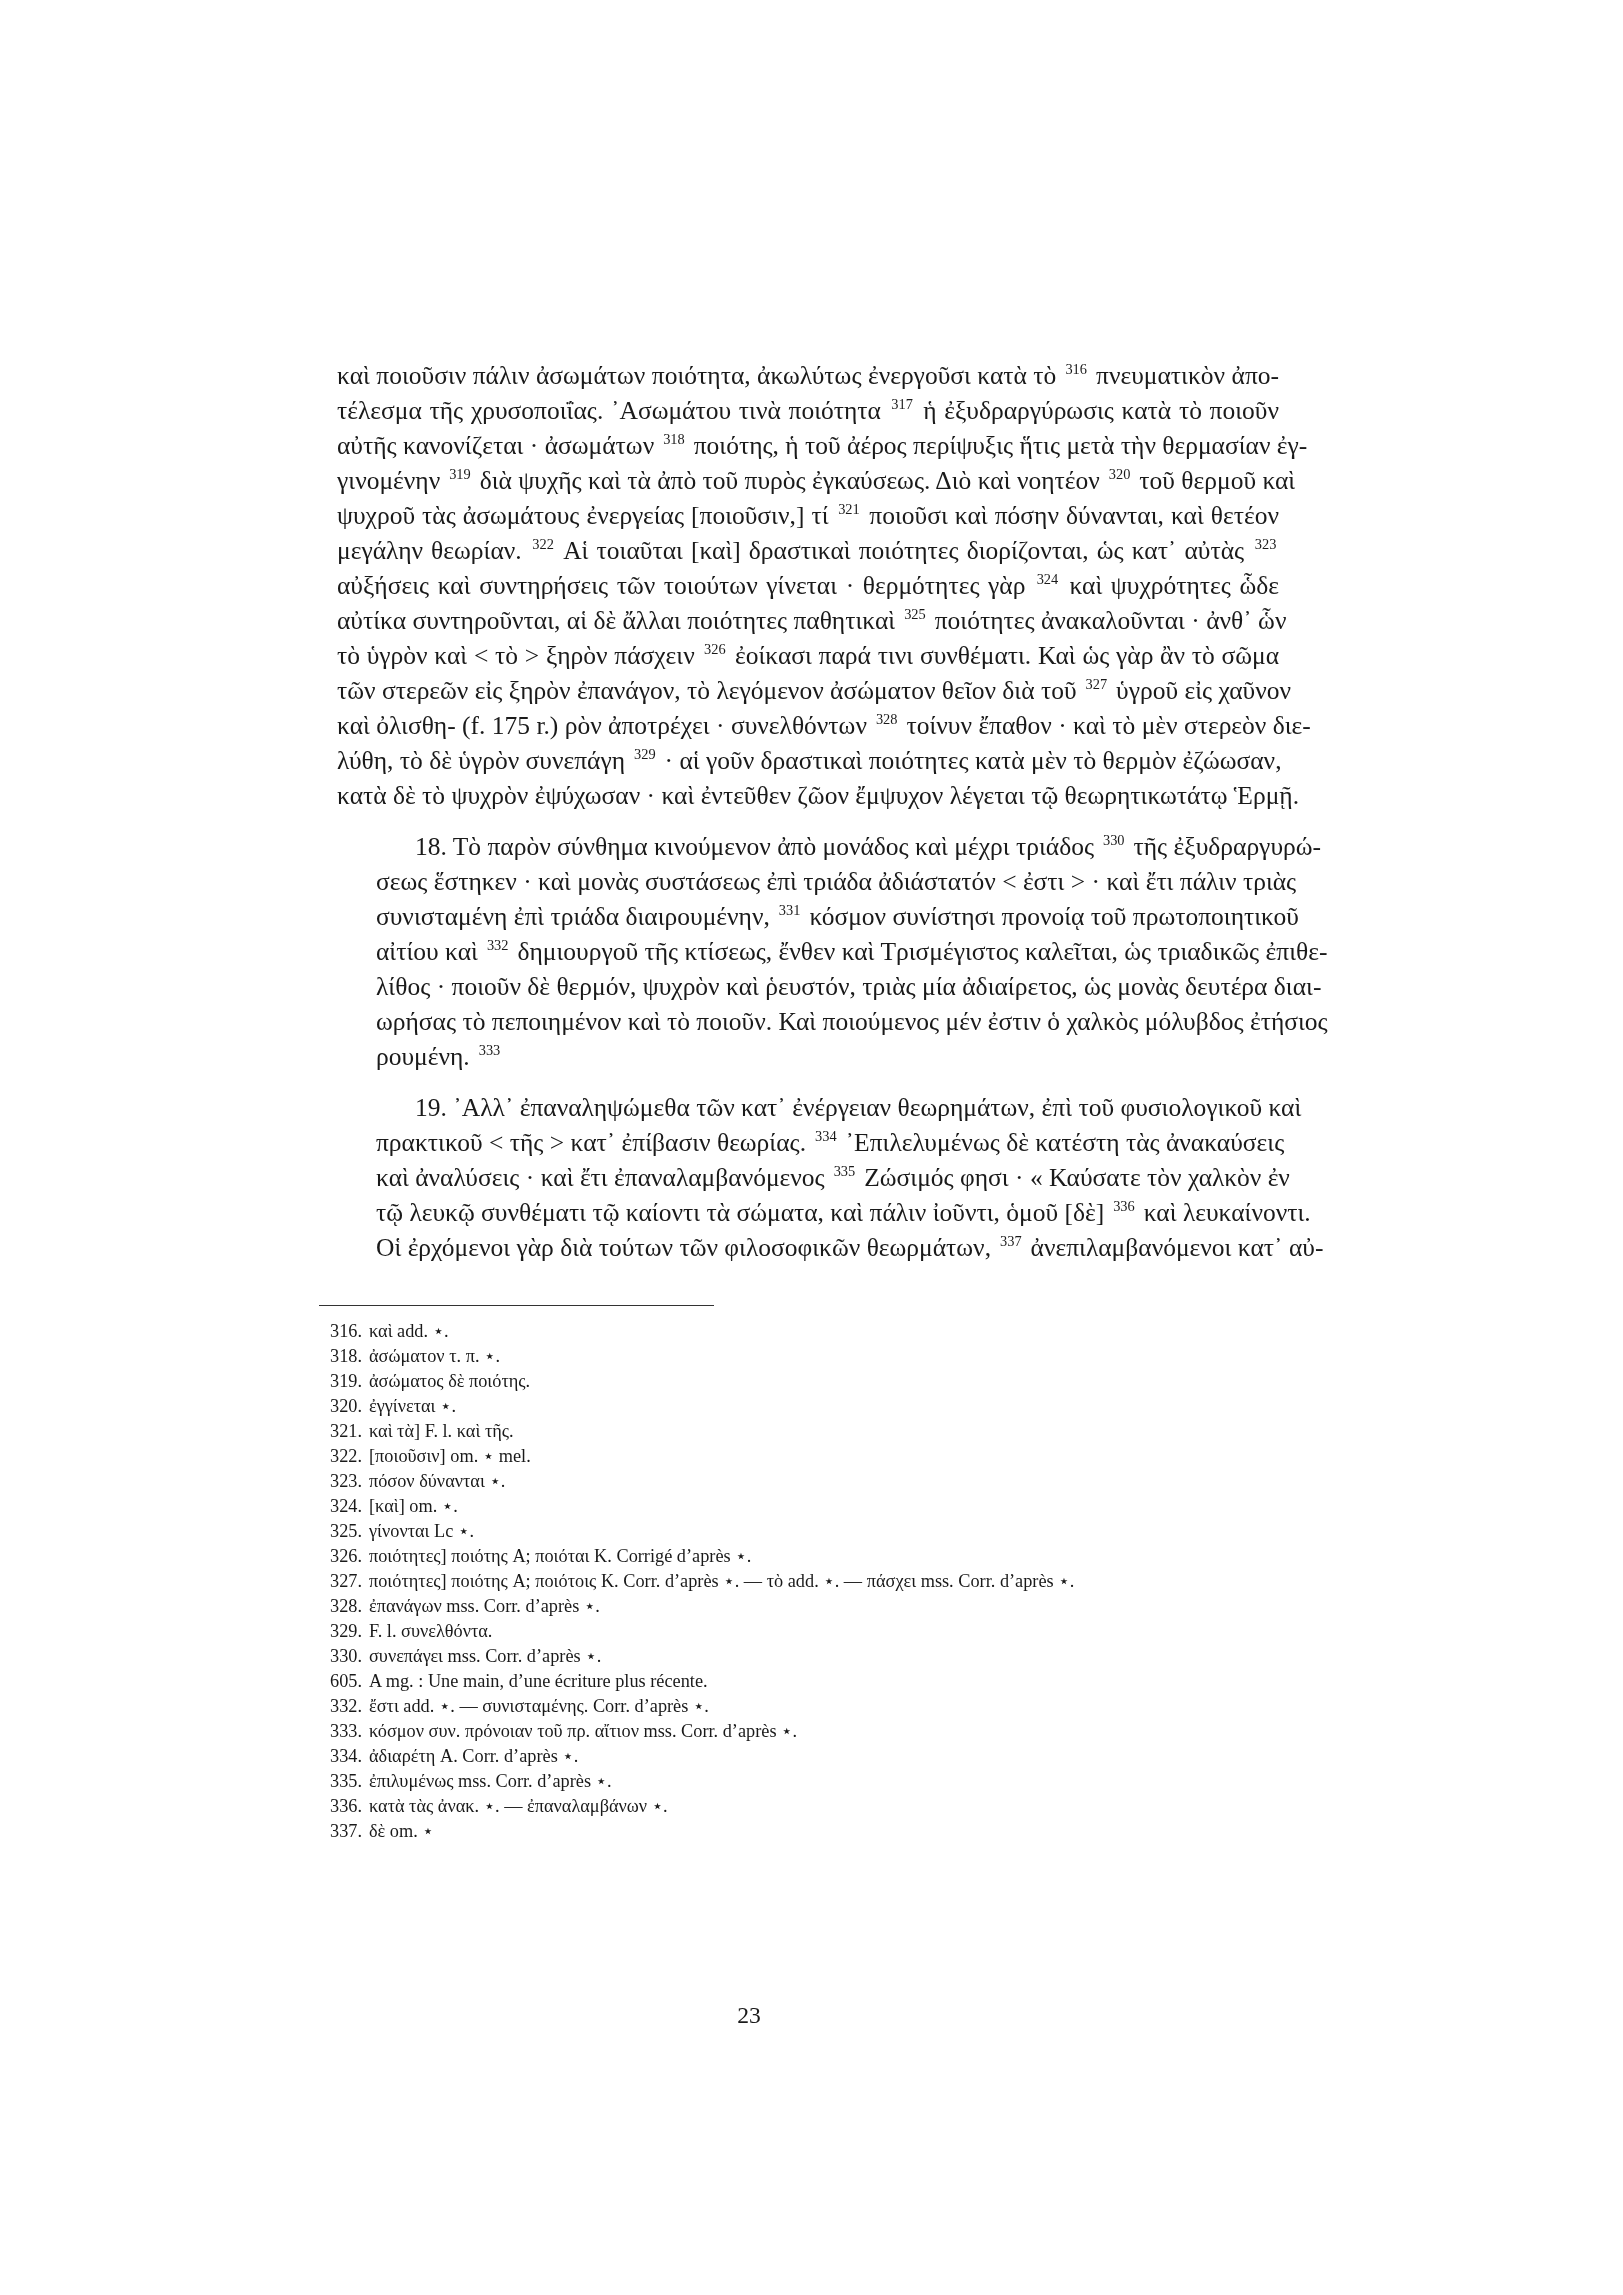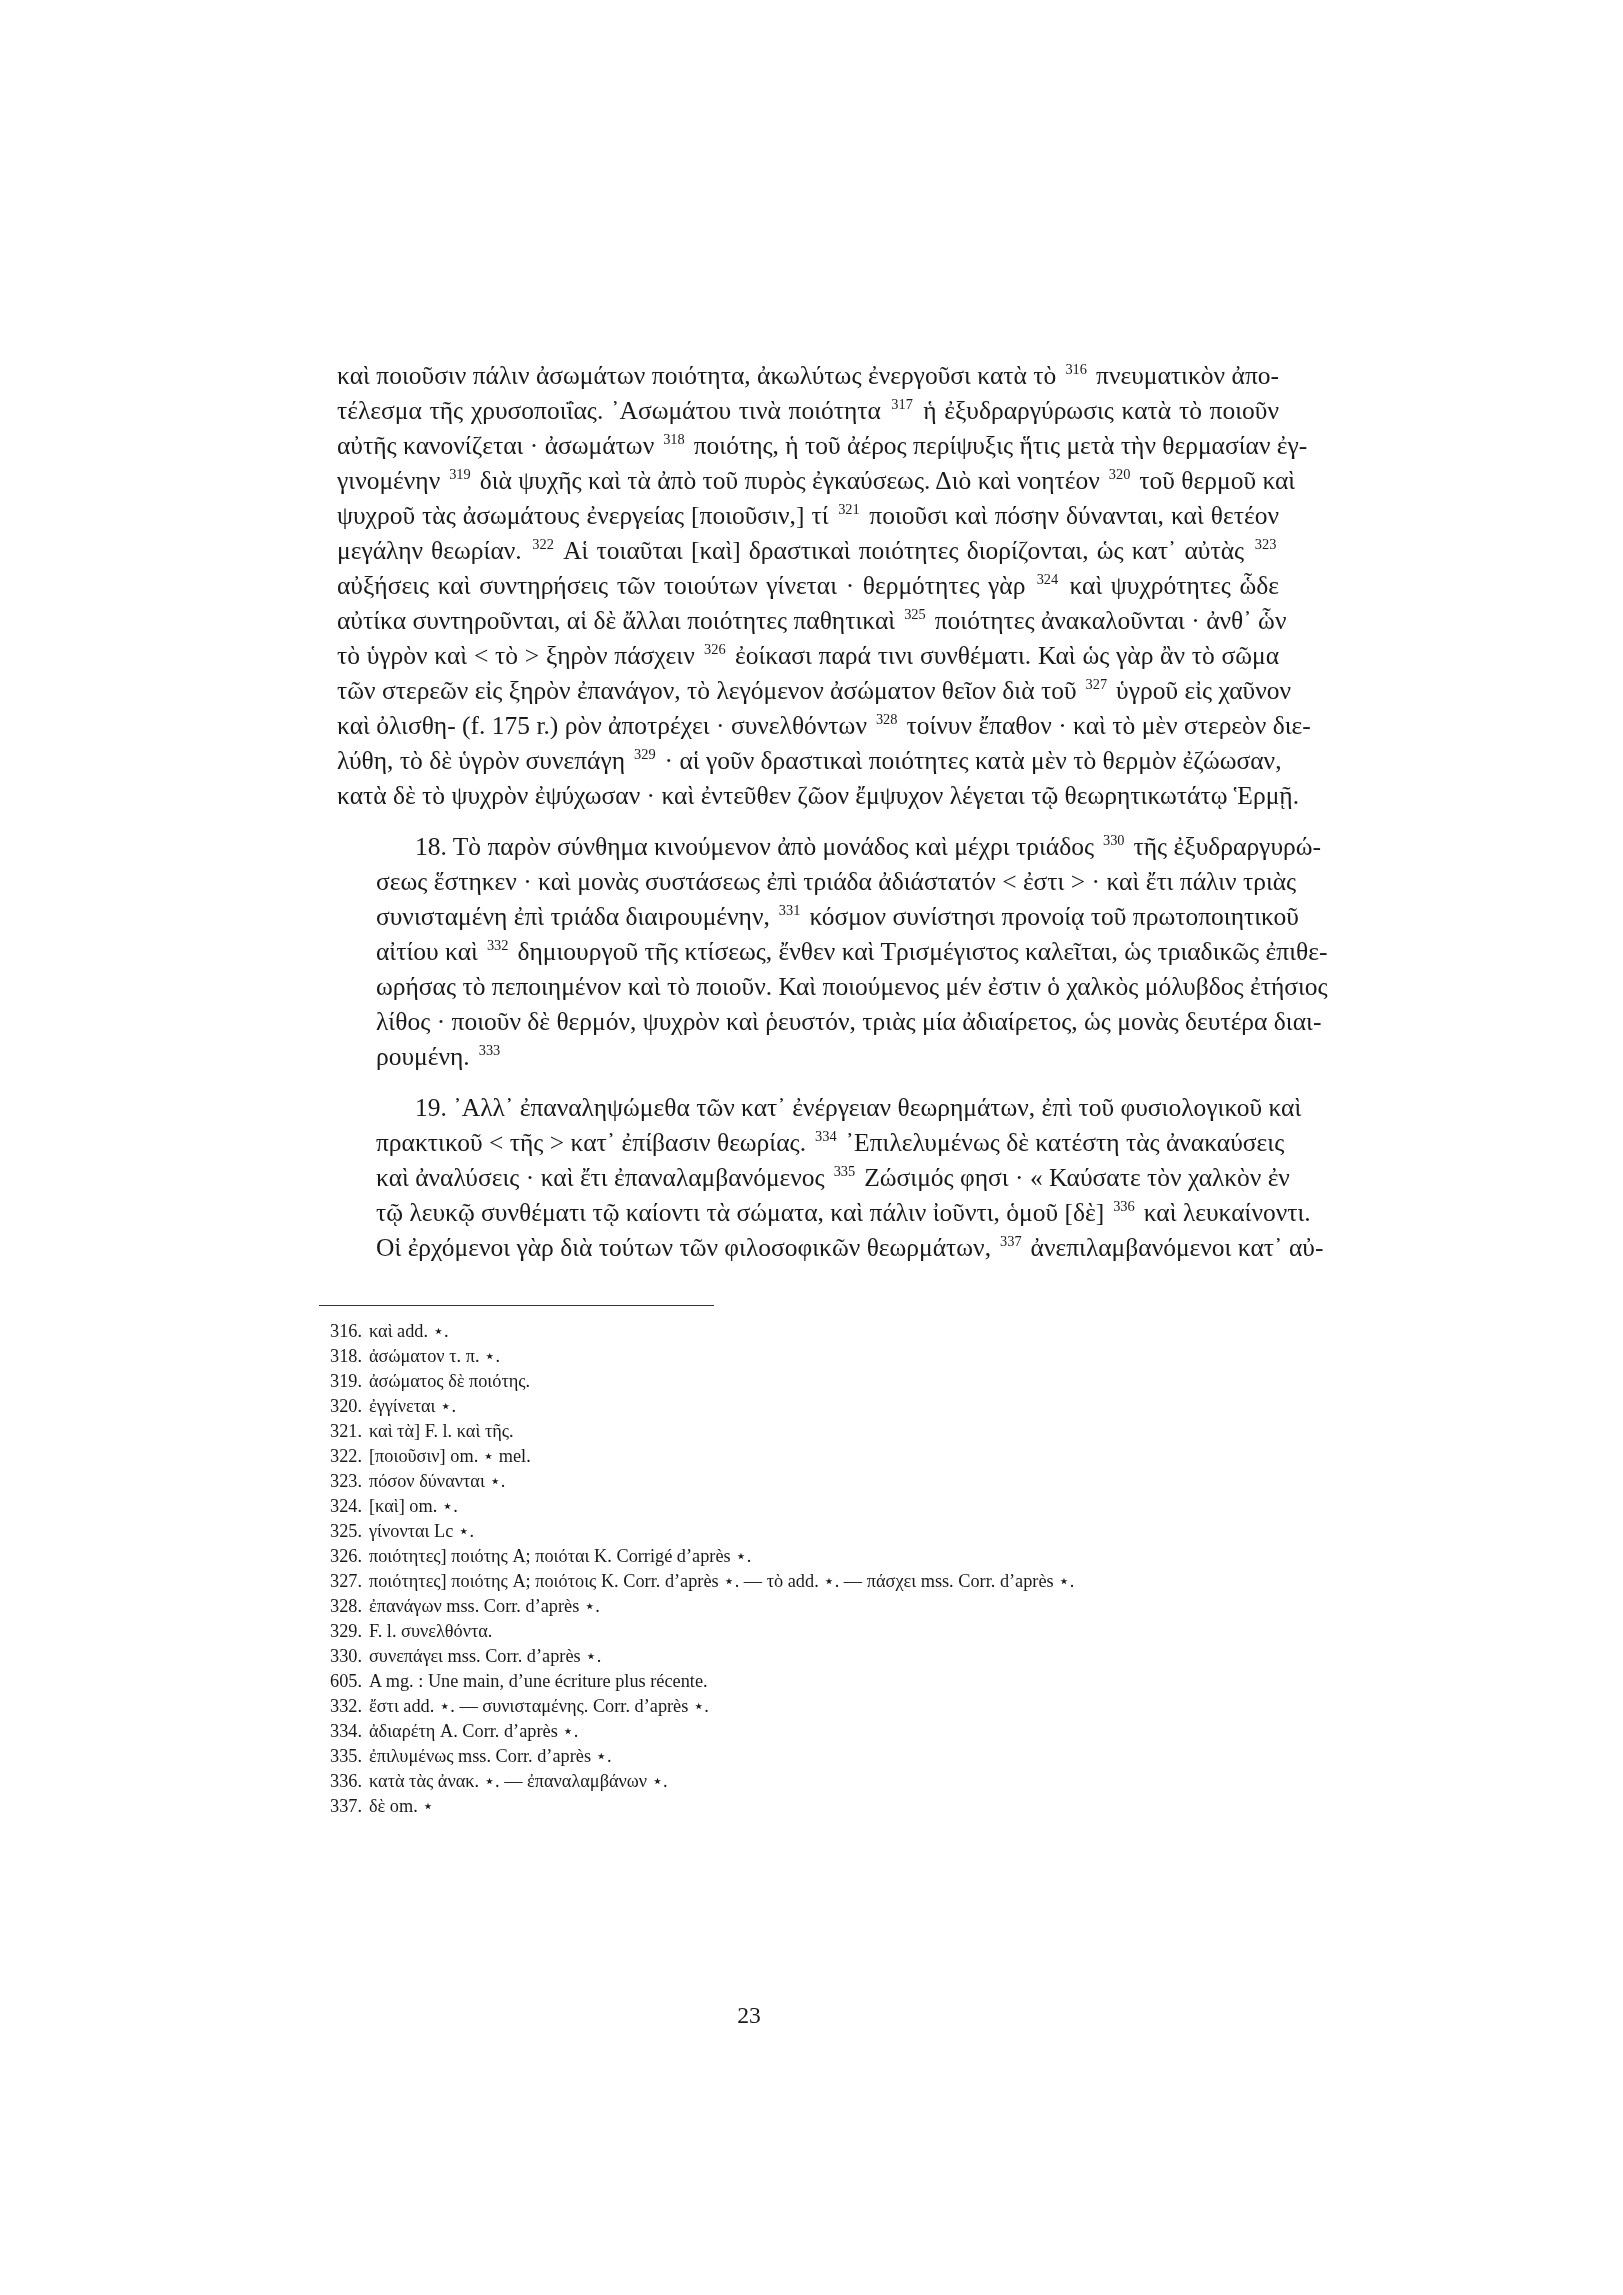--- a/index.html
+++ b/index.html
@@ -52,22 +52,22 @@
       <span class="line">τῶν στερεῶν εἰς ξηρὸν ἐπανάγον, τὸ λεγόμενον ἀσώματον θεῖον διὰ τοῦ <sup class="fn">327</sup> ὑγροῦ εἰς χαῦνον</span>
       <span class="line">καὶ ὀλισθη- (f. 175 r.) ρὸν ἀποτρέχει · συνελθόντων <sup class="fn">328</sup> τοίνυν ἔπαθον · καὶ τὸ μὲν στερεὸν διε-</span>
       <span class="line">λύθη, τὸ δὲ ὑγρὸν συνεπάγη <sup class="fn">329</sup> · αἱ γοῦν δραστικαὶ ποιότητες κατὰ μὲν τὸ θερμὸν ἐζώωσαν,</span>
       <span class="line last">κατὰ δὲ τὸ ψυχρὸν ἐψύχωσαν · καὶ ἐντεῦθεν ζῶον ἔμψυχον λέγεται τῷ θεωρητικωτάτῳ Ἑρμῇ.</span>
     </p>
   <p class="para">
       <span class="line" style="padding-left: 39px;"><span>18. </span>Τὸ παρὸν σύνθημα κινούμενον ἀπὸ μονάδος καὶ μέχρι τριάδος <sup class="fn">330</sup> τῆς ἐξυδραργυρώ-</span>
       <span class="line">σεως ἕστηκεν · καὶ μονὰς συστάσεως ἐπὶ τριάδα ἀδιάστατόν &lt; ἐστι &gt; · καὶ ἔτι πάλιν τριὰς</span>
       <span class="line">συνισταμένη ἐπὶ τριάδα διαιρουμένην, <sup class="fn">331</sup> κόσμον συνίστησι προνοίᾳ τοῦ πρωτοποιητικοῦ</span>
       <span class="line">αἰτίου καὶ <sup class="fn">332</sup> δημιουργοῦ τῆς κτίσεως, ἔνθεν καὶ Τρισμέγιστος καλεῖται, ὡς τριαδικῶς ἐπιθε-</span>
+      <span class="line">λίθος · ποιοῦν δὲ θερμόν, ψυχρὸν καὶ ῥευστόν, τριὰς μία ἀδιαίρετος, ὡς μονὰς δευτέρα διαι-</span>
       <span class="line">ωρήσας τὸ πεποιημένον καὶ τὸ ποιοῦν. Καὶ ποιούμενος μέν ἐστιν ὁ χαλκὸς μόλυβδος ἐτήσιος</span>
-      <span class="line">λίθος · ποιοῦν δὲ θερμόν, ψυχρὸν καὶ ῥευστόν, τριὰς μία ἀδιαίρετος, ὡς μονὰς δευτέρα διαι-</span>
       <span class="line last">ρουμένη. <sup class="fn">333</sup></span>
     </p>
   <p class="para">
       <span class="line" style="padding-left: 39px;"><span>19. </span>᾿Αλλ᾿ ἐπαναληψώμεθα τῶν κατ᾿ ἐνέργειαν θεωρημάτων, ἐπὶ τοῦ φυσιολογικοῦ καὶ</span>
       <span class="line">πρακτικοῦ &lt; τῆς &gt; κατ᾿ ἐπίβασιν θεωρίας. <sup class="fn">334</sup> ᾿Επιλελυμένως δὲ κατέστη τὰς ἀνακαύσεις</span>
       <span class="line">καὶ ἀναλύσεις · καὶ ἔτι ἐπαναλαμβανόμενος <sup class="fn">335</sup> Ζώσιμός φησι · « Καύσατε τὸν χαλκὸν ἐν</span>
       <span class="line">τῷ λευκῷ συνθέματι τῷ καίοντι τὰ σώματα, καὶ πάλιν ἰοῦντι, ὁμοῦ [δὲ] <sup class="fn">336</sup> καὶ λευκαίνοντι.</span>
       <span class="line last">Οἱ ἐρχόμενοι γὰρ διὰ τούτων τῶν φιλοσοφικῶν θεωρμάτων, <sup class="fn">337</sup> ἀνεπιλαμβανόμενοι κατ᾿ αὐ-</span>
     </p>
 </div>
@@ -133,20 +133,24 @@
     </div>
     <div class="note">
       <span class="num">605.</span>
       <span>A mg. : Une main, d’une écriture plus récente.</span>
     </div>
     <div class="note">
       <span class="num">332.</span>
       <span>ἔστι add. ⋆. — συνισταμένης. Corr. d’après ⋆.</span>
     </div>
     <div class="note">
+      <span class="num">333.</span>
+      <span>κόσμον συν. πρόνοιαν τοῦ πρ. αἴτιον mss. Corr. d’après ⋆.</span>
+    </div>
+    <div class="note">
       <span class="num">334.</span>
       <span>ἀδιαρέτη A. Corr. d’après ⋆.</span>
     </div>
     <div class="note">
       <span class="num">335.</span>
       <span>ἐπιλυμένως mss. Corr. d’après ⋆.</span>
     </div>
     <div class="note">
       <span class="num">336.</span>
       <span>κατὰ τὰς ἀνακ. ⋆. — ἐπαναλαμβάνων ⋆.</span>

